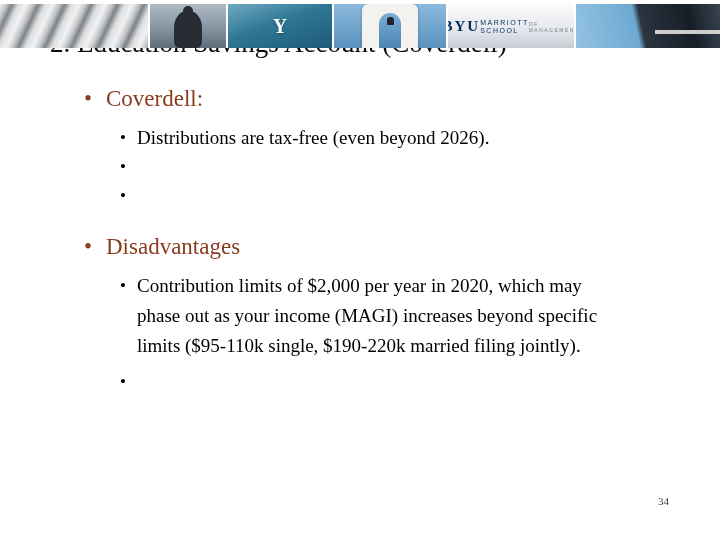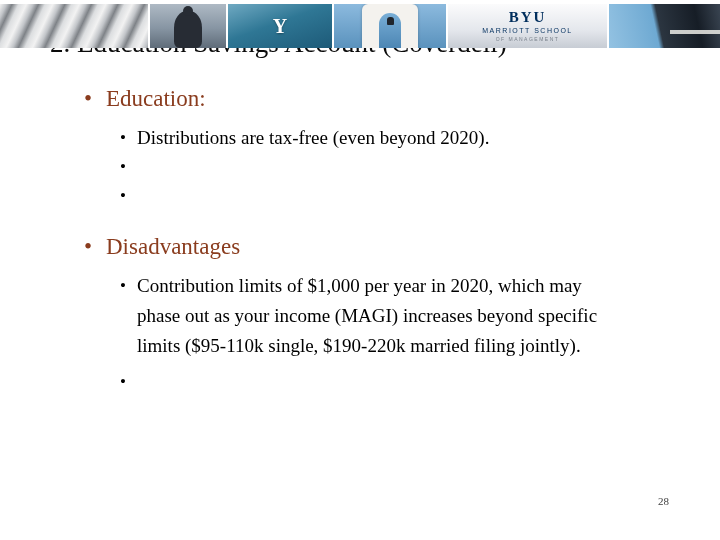--- a/index.html
+++ b/index.html
@@ -24,22 +24,22 @@
     display:flex;align-items:center;justify-content:center;}
   .yletter{color:#fff;font-weight:bold;font-size:20px;font-family:"Liberation Serif", serif;text-shadow:0 1px 2px rgba(0,0,0,.35);}
 
   .seg-arch{width:112px;background:linear-gradient(180deg,#8cbade 0%,#5a92bd 100%);}
   .arch{position:absolute;left:28px;top:0;width:56px;height:44px;background:#f4f2ee;
     border-radius:6px 6px 0 0;box-shadow:0 0 3px rgba(0,0,0,.25);}
   .arch-opening{position:absolute;left:17px;top:9px;width:22px;height:35px;background:linear-gradient(180deg,#79aed6 0%,#4c86b4 100%);
     border-radius:11px 11px 0 0;}
   .bell{position:absolute;left:25px;top:13px;width:7px;height:8px;background:#20252c;border-radius:3px 3px 1px 1px;}
 
-  .seg-logo{width:159px;background:linear-gradient(180deg,#fbfbfc 0%,#e4e7ec 60%,#c7ccd4 100%);
-    display:flex;flex-direction:column;align-items:center;justify-content:center;}
+  .seg-logo{width:126px;background:linear-gradient(180deg,#fbfbfc 0%,#e4e7ec 60%,#c7ccd4 100%);
+    display:flex;flex-direction:row;align-items:center;justify-content:center;}
   .byu{font-family:"Liberation Serif", serif;font-weight:bold;font-size:15px;letter-spacing:2px;color:#002e5d;line-height:15px;}
   .ms{font-family:"Liberation Sans", sans-serif;font-size:7px;letter-spacing:1.5px;color:#002e5d;margin-top:2px;line-height:8px;}
   .om{font-family:"Liberation Sans", sans-serif;font-size:5px;letter-spacing:1.5px;color:#7a828c;margin-top:1px;line-height:6px;}
 
   .seg-campus{background:linear-gradient(78deg,#93c2e2 0%,#6ea9d2 42%,#2b3540 46%,#161d26 78%,#3a4552 100%);}
   .seg-campus:after{content:"";position:absolute;left:55%;top:26px;width:45%;height:4px;background:rgba(235,235,230,.85);}
 
   
   .title{margin:26px 36px 0 50px;font-size:27px;line-height:34px;font-weight:normal;color:#0a0a0a;}
 
@@ -81,46 +81,46 @@
       <div class="ms">MARRIOTT SCHOOL</div>
       <div class="om">OF MANAGEMENT</div>
     </div>
     <div class="seg seg-campus"></div>
   </div>
 
   <h1 class="title">2. Education Savings Account (Coverdell)</h1>
 
   <div class="sec-label">
     <span class="b1">•</span>
-    <span>Education:</span>
+    <span>Coverdell:</span>
   </div>
 
   <div class="lst">
     <div class="l2">
       <span class="b2">•</span>
-      <span class="txt">Distributions are tax-free (even beyond 2020).</span>
+      <span class="txt">Distributions are tax-free (even beyond 2026).</span>
     </div>
     <div class="l2">
       <span class="b2">•</span>
     </div>
     <div class="l2">
       <span class="b2">•</span>
     </div>
   </div>
 
   <div class="sec-label sec2">
     <span class="b1">•</span>
     <span>Disadvantages</span>
   </div>
 
   <div class="lst lst2">
     <div class="l2">
       <span class="b2">•</span>
-      <span class="txt">Contribution limits of $1,000 per year in 2020, which may phase out as your income (MAGI) increases beyond specific limits ($95-110k single, $190-220k married filing jointly).</span>
+      <span class="txt">Contribution limits of $2,000 per year in 2020, which may phase out as your income (MAGI) increases beyond specific limits ($95-110k single, $190-220k married filing jointly).</span>
     </div>
     <div class="l2 gap">
       <span class="b2">•</span>
     </div>
   </div>
 
-  <div class="page-number">28</div>
+  <div class="page-number">34</div>
 
 </div>
 
 </body></html>

